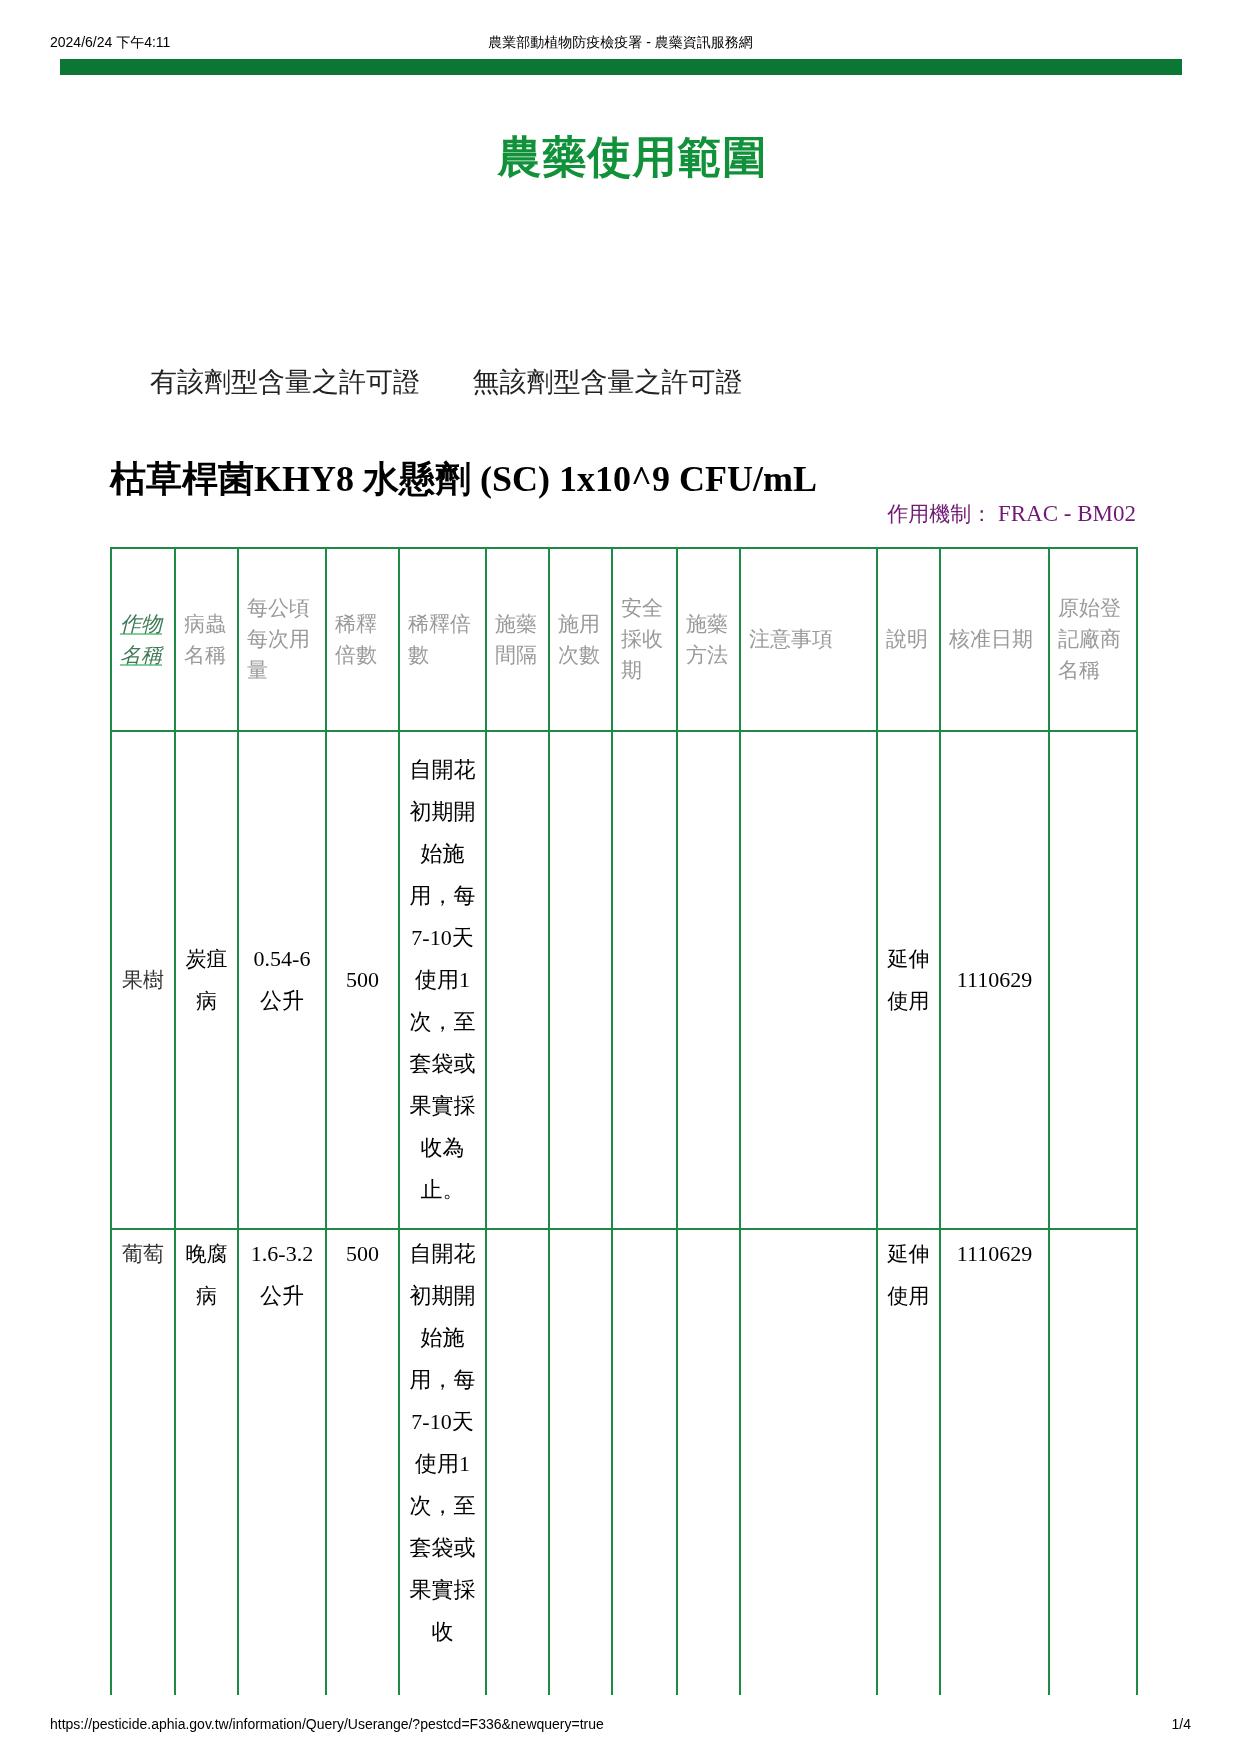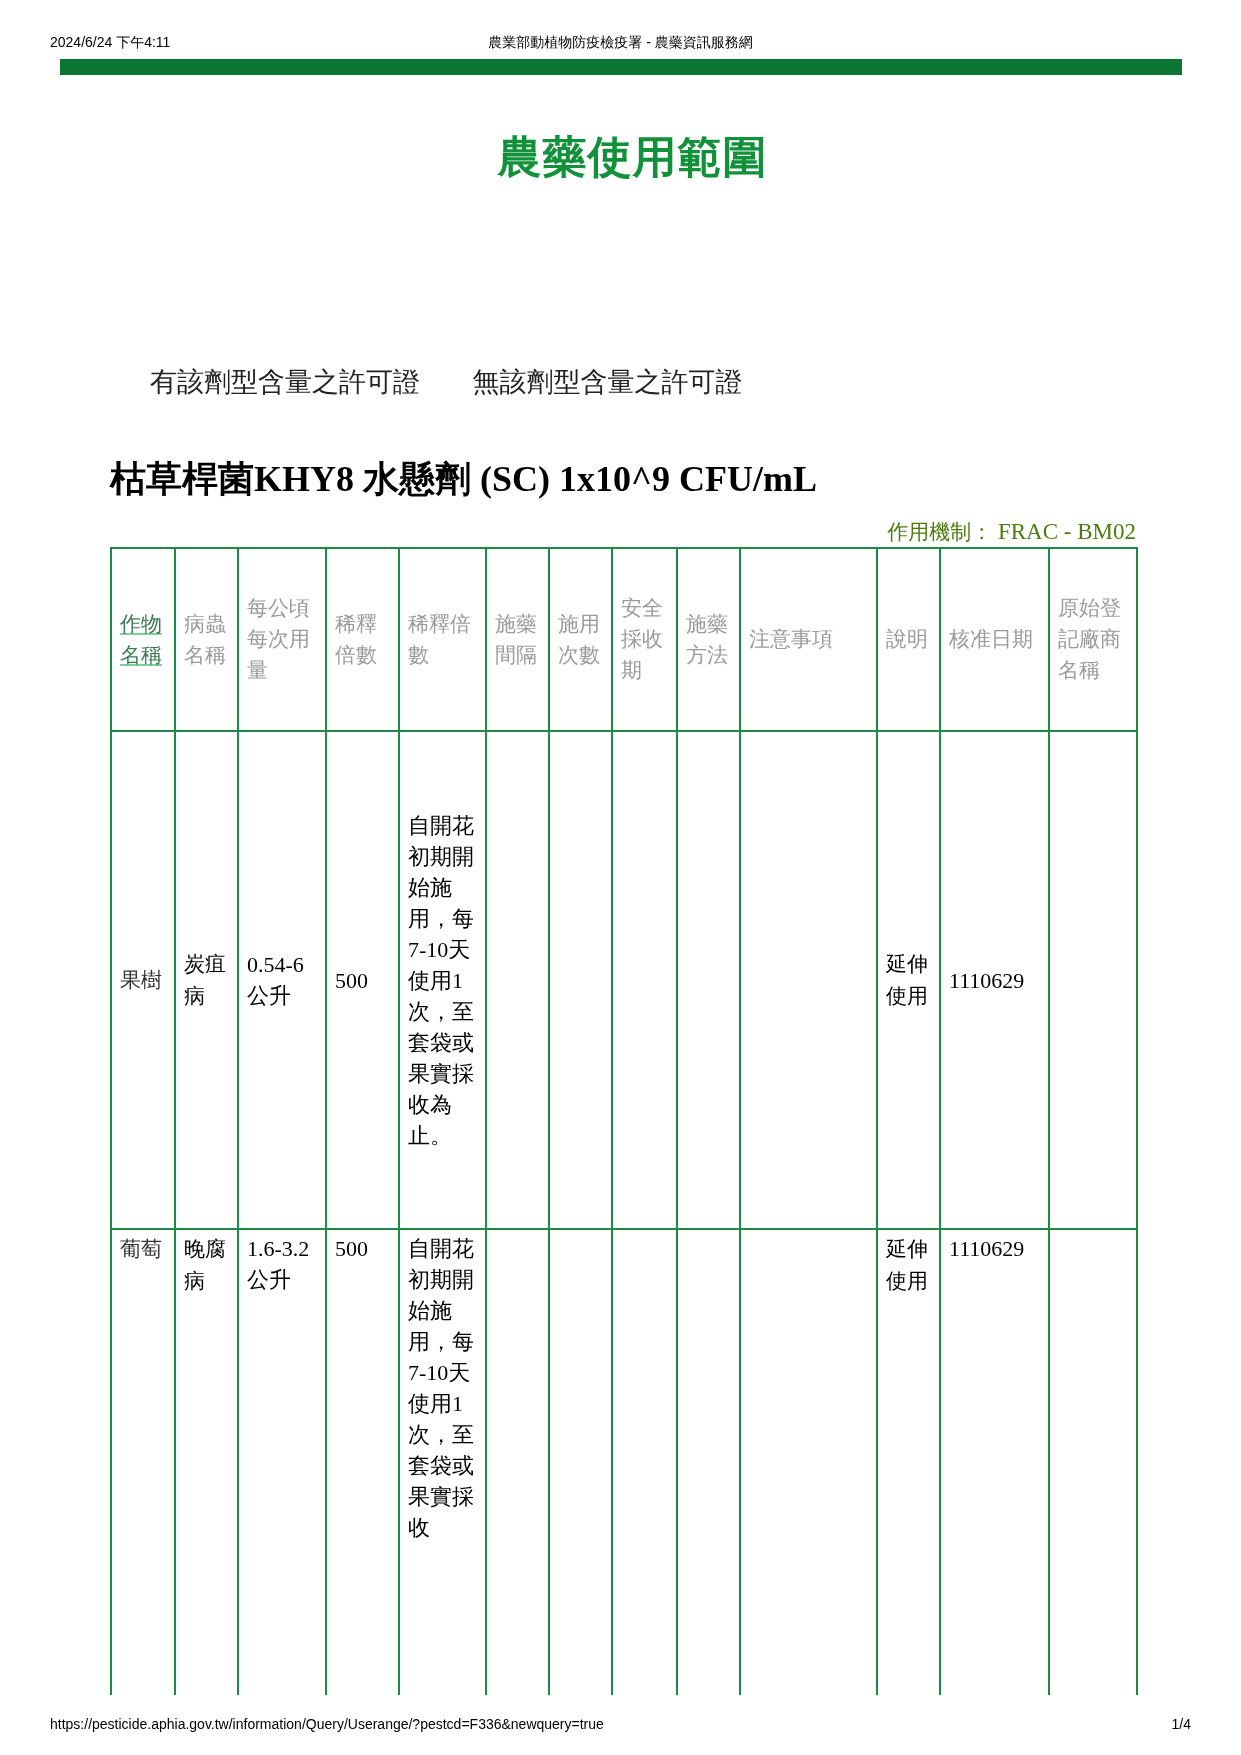--- a/index.html
+++ b/index.html
@@ -11,29 +11,29 @@
   .print-header .site { position: absolute; left: 0; width: 1241px; text-align: center; top: 2px; }
 
   .green-bar { position: absolute; top: 59px; left: 60px; width: 1122px; height: 16px; background: #0c7735; }
 
   .page-title { position: absolute; top: 128px; left: 0; width: 1241px; text-align: center; font-family: "DejaVu Sans", sans-serif; font-weight: bold; font-size: 44px; color: #119139; letter-spacing: 1px; margin-left: 12px; }
 
   .license-links { position: absolute; top: 364px; left: 150px; font-family: "DejaVu Sans", sans-serif; font-size: 27px; color: #222; }
   .license-links span { margin-right: 44px; cursor: pointer; }
 
   .product-title { position: absolute; top: 455px; left: 110px; font-family: "Liberation Serif", serif; font-weight: bold; font-size: 36px; color: #000; }
-  .mechanism { position: absolute; top: 518px; right: 105px; font-size: 23px; color: #4d7c0f; }
+  .mechanism { position: absolute; top: 500px; right: 105px; font-size: 23px; color: #701a75; }
   .mechanism .mlabel { font-family: "DejaVu Sans", sans-serif; font-size: 21px; }
 
   table.usage { position: absolute; top: 547px; left: 110px; border-collapse: collapse; table-layout: fixed; width: 1026px; }
   table.usage th, table.usage td { border: 2px solid #1d8a45; vertical-align: middle; padding: 8px 8px; }
   table.usage th { font-family: "DejaVu Sans", sans-serif; font-weight: normal; font-size: 21px; color: #9a9a9a; text-align: left; line-height: 31px; height: 183px; }
-  table.usage th.link { color: #3d7a55; }
+  table.usage th.link { color: #3d7a55; font-style: italic; }
   table.usage th.link .u { text-decoration: underline; text-decoration-color: #7fd19a; }
-  table.usage td { font-size: 22px; line-height: 31px; color: #000; word-break: break-all; }
+  table.usage td { font-size: 22px; line-height: 42px; color: #000; word-break: break-all; text-align: center; }
   table.usage td .cjk { font-family: "DejaVu Sans", sans-serif; font-size: 21px; }
   table.usage td.crop a { color: #333; font-family: "DejaVu Sans", sans-serif; font-size: 21px; }
   table.usage td.top { vertical-align: top; padding-top: 3px; }
   tr.row1 td { height: 498px; }
   tr.row2 td { height: 480px; }
   .print-footer { position: absolute; top: 1716px; left: 0; width: 1241px; font-family: "Liberation Sans", sans-serif; font-size: 14px; color: #000; }
   .print-footer .url { position: absolute; left: 50px; }
   .print-footer .pg { position: absolute; right: 50px; }
 
   .clip { position: absolute; top: 0; left: 0; width: 1241px; height: 1695px; overflow: hidden; }

